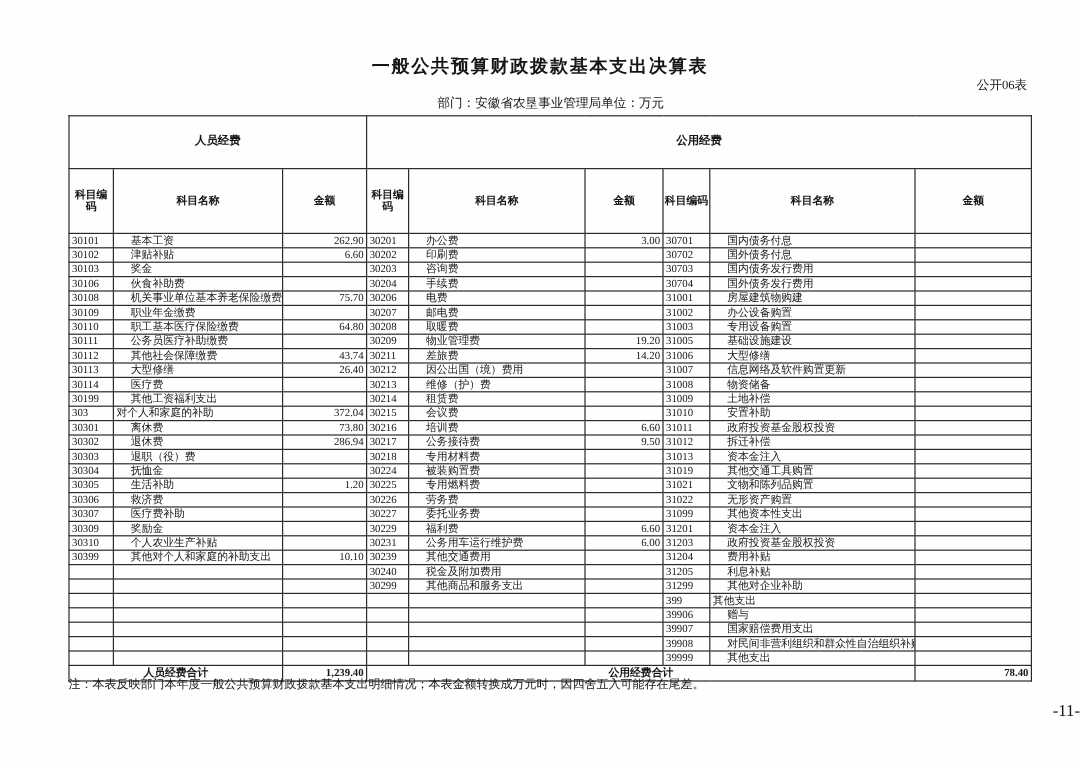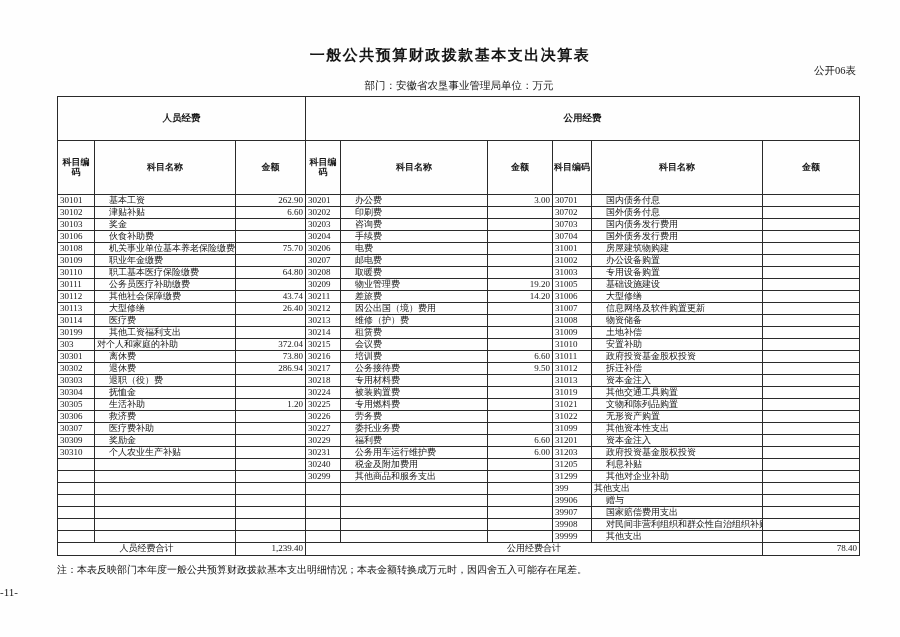--- a/index.html
+++ b/index.html
@@ -47,29 +47,29 @@
     white-space: normal;
     padding: 16px 1px;
   }
   tr.section-hdr th { height: 13px; font-size: 9.5px; }
   tr.col-hdr th { height: 26px; vertical-align: middle; }
   tbody td { height: 12px; white-space: nowrap; }
   td.c-code { text-align: left; padding-left: 2px; }
   td.c-name { text-align: left; }
   td.c-name.indent { padding-left: 14px; }
   td.c-amt { text-align: right; padding-right: 3px; }
-  tfoot td { height: 13px; font-weight: normal; }
+  tfoot td { height: 13px; font-weight: bold; }
   tfoot td.t-label { text-align: center; }
   .note-line {
     position: absolute; left: 57px; right: 30px; top: 563px;
     font-size: 10px;
   }
   .page-number {
     position: absolute; left: 0; right: 0; top: 586px;
-    text-align: left; font-size: 11px;
+    text-align: right; font-size: 14px;
   }
 </style>
 </head>
 <body>
 
 <div class="page">
 
   <div class="doc-title">一般公共预算财政拨款基本支出决算表</div>
 
   <div class="form-code">公开06表</div>
@@ -345,20 +345,31 @@
           <td class="c-name indent">个人农业生产补贴</td>
           <td class="c-amt"></td>
           <td class="c-code">30231</td>
           <td class="c-name indent">公务用车运行维护费</td>
           <td class="c-amt">6.00</td>
           <td class="c-code">31203</td>
           <td class="c-name indent">政府投资基金股权投资</td>
           <td class="c-amt"></td>
         </tr>
         <tr>
+          <td class="c-code">30399</td>
+          <td class="c-name indent">其他对个人和家庭的补助支出</td>
+          <td class="c-amt">10.10</td>
+          <td class="c-code">30239</td>
+          <td class="c-name indent">其他交通费用</td>
+          <td class="c-amt"></td>
+          <td class="c-code">31204</td>
+          <td class="c-name indent">费用补贴</td>
+          <td class="c-amt"></td>
+        </tr>
+        <tr>
           <td class="c-code"></td>
           <td class="c-name"></td>
           <td class="c-amt"></td>
           <td class="c-code">30240</td>
           <td class="c-name indent">税金及附加费用</td>
           <td class="c-amt"></td>
           <td class="c-code">31205</td>
           <td class="c-name indent">利息补贴</td>
           <td class="c-amt"></td>
         </tr>

